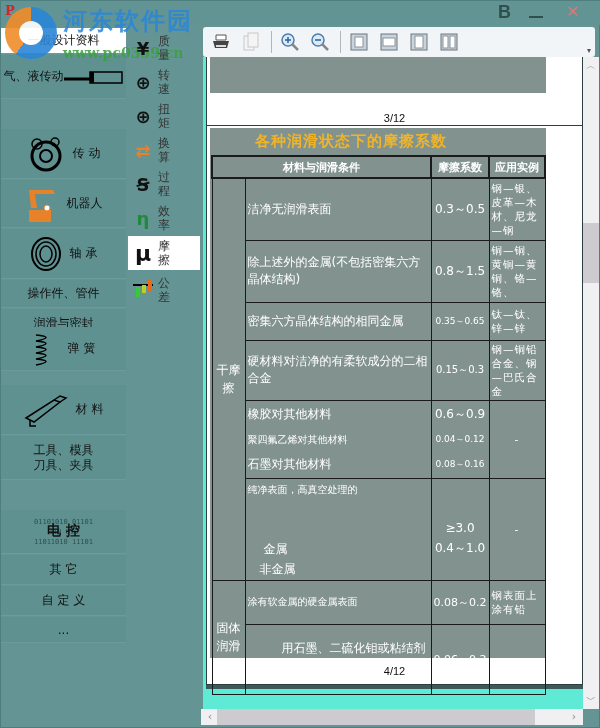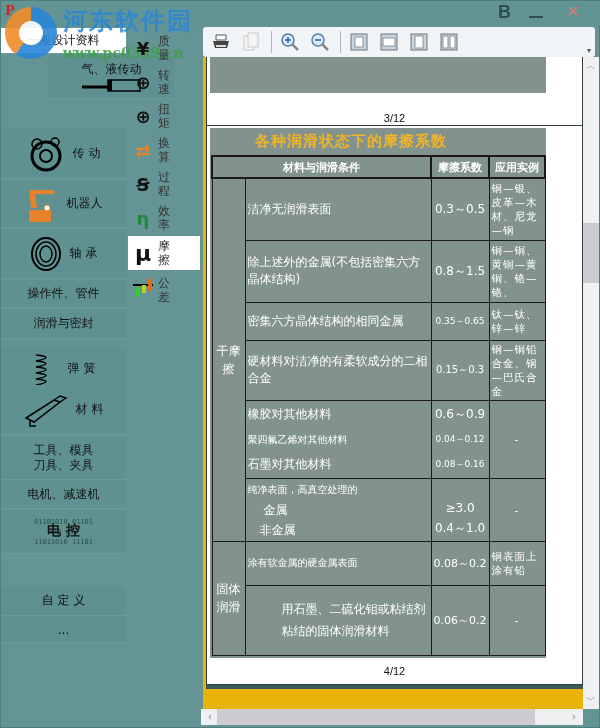--- a/index.html
+++ b/index.html
@@ -42,21 +42,21 @@
   .sub .ico { width: 30px; text-align: center; font-size: 18px; font-weight: bold; color: #111; }
   .sub .lbl { font-size: 12px; line-height: 14px; color: #333; width: 14px; word-break: break-all; }
 
   
   .toolbar { position: absolute; left: 202px; top: 26px; width: 392px; height: 30px; background: #f2f5f7; border-radius: 3px; display: flex; align-items: center; padding-left: 6px; }
   .tb-btn { width: 24px; height: 22px; margin-right: 6px; display: flex; align-items: center; justify-content: center; cursor: pointer; }
   .tb-sep { width: 1px; height: 22px; background: #b0b8bc; margin: 0 6px 0 2px; }
   .tb-overflow { position: absolute; right: 4px; bottom: 2px; font-size: 8px; color: #555; }
 
   
-  .viewport { position: absolute; left: 202px; top: 56px; width: 380px; height: 652px; background: #eab308; overflow: hidden; }
+  .viewport { position: absolute; left: 202px; top: 56px; width: 380px; height: 652px; background: #5eead4; overflow: hidden; }
   .page { position: absolute; left: 3px; width: 377px; background: #ffffff; border: 1px solid #2d3f3f; box-shadow: 0 4px 0 #3c5a5a; }
   .gray-block { position: absolute; background: #82938f; }
   .page-num { position: absolute; width: 100%; text-align: center; font-size: 11px; color: #111; font-family: "Liberation Sans", sans-serif; }
 
   .doc-title { position: absolute; left: 45px; top: 4px; font-size: 15px; font-weight: bold; color: #f0b429; letter-spacing: 1px; }
   table.fr { position: absolute; left: 1px; top: 27px; border-collapse: collapse; color: #ffffff; font-size: 11px; }
   table.fr td, table.fr th { border: 1px solid #1a1a1a; padding: 1px 2px; vertical-align: middle; }
   table.fr th { font-weight: bold; font-size: 11px; height: 22px; border: 2px solid #1a1a1a; }
   .coef { text-align: center; font-size: 12px; white-space: nowrap; }
   .coef.sm { font-size: 9px; }
@@ -80,21 +80,21 @@
     <span class="app-icon">P</span>
     <span class="title-b">B</span>
     <div class="min-btn"></div>
     <div class="close-btn">✕</div>
   </div>
 
   <div class="left-panel">
     <div class="cat selected" style="top:3px;height:26px;">
       <span class="lbl">一般设计资料</span>
     </div>
-    <div class="cat" style="top:30px;height:44px;flex-direction:column;margin-left:48px;">
+    <div class="cat" style="top:30px;height:44px;flex-direction:row;">
       <span class="lbl">气、液传动</span>
       <svg width="60" height="14" viewBox="0 0 60 14">
           <line x1="0" y1="9" x2="28" y2="9" stroke="#000" stroke-width="3"></line>
           <rect x="26" y="2" width="32" height="11" fill="none" stroke="#000" stroke-width="1.5"></rect>
           <rect x="26" y="2" width="4" height="11" fill="#000"></rect>
         </svg>
     </div>
     <div class="cat" style="top:104px;height:50px;">
       <svg class="cat-icon" width="38" height="36" viewBox="0 0 38 36">
           <circle cx="19" cy="20" r="14" fill="none" stroke="#000" stroke-width="3"></circle>
@@ -119,47 +119,47 @@
           <ellipse cx="16" cy="18" rx="6" ry="8" fill="none" stroke="#000" stroke-width="1.5"></ellipse>
         </svg>
       <span class="lbl">轴 承</span>
     </div>
     <div class="cat" style="top:255px;height:28px;">
       <span class="lbl">操作件、管件</span>
     </div>
     <div class="cat" style="top:284px;height:30px;">
       <span class="lbl">润滑与密封</span>
     </div>
-    <div class="cat" style="top:322px;height:44px;">
+    <div class="cat" style="top:302px;height:44px;">
       <svg class="cat-icon" width="28" height="36" viewBox="0 0 28 36">
           <path d="M4 4 Q24 6 4 10 Q24 12 4 16 Q24 18 4 22 Q24 24 4 28 Q24 30 4 34" fill="none" stroke="#000" stroke-width="1.5"></path>
         </svg>
       <span class="lbl">弹 簧</span>
     </div>
     <div class="cat" style="top:360px;height:50px;">
       <svg class="cat-icon" width="44" height="36" viewBox="0 0 44 36">
           <path d="M2 26 L30 8 L36 10 L10 30 Z" fill="none" stroke="#000" stroke-width="1.5"></path>
           <path d="M6 28 L6 34 L12 34 M30 8 L36 4 L42 6 L36 10" fill="none" stroke="#000" stroke-width="1.5"></path>
         </svg>
       <span class="lbl">材 料</span>
     </div>
     <div class="cat" style="top:411px;height:44px;flex-direction:column;line-height:15px;">
       <span class="lbl">工具、模具</span>
       <span class="lbl">刀具、夹具</span>
-    </div>
-    <div class="cat" style="top:456px;height:28px;">
-      <span class="lbl">电机、减速机</span>
     </div>
     <div class="cat" style="top:485px;height:44px;flex-direction:column;position:absolute;">
       <div style="font-size:7px;line-height:10px;color:#2f5050;font-family:'DejaVu Sans Mono',monospace;text-align:center;">
         <div>01101010 01101</div>
         <div>110       010</div>
         <div>11011010 11101</div>
       </div>
       <span class="lbl" style="position:absolute;top:12px;font-size:14px;font-weight:bold;">电 控</span>
+    </div>
+    <div class="cat" style="top:530px;height:30px;">
+      <span class="lbl">其 它</span>
     </div>
     <div class="cat" style="top:561px;height:30px;">
       <span class="lbl">自 定 义</span>
     </div>
     <div class="cat" style="top:592px;height:26px;">
       <span class="lbl">...</span>
     </div>
   </div>
 
   <div class="logo-circle"></div>
@@ -314,21 +314,21 @@
             <td class="coef" style="line-height:25px;">
               <div style="font-size:12px;">0.6～0.9</div>
               <div style="font-size:9px;">0.04～0.12</div>
               <div style="font-size:9px;">0.08～0.16</div>
             </td>
             <td class="ex" style="text-align:center;">-</td>
           </tr>
           <tr>
             <td style="height:62px;line-height:20px;">
               <div style="font-size:10px;">纯净表面，高真空处理的</div>
-              <div style="font-size:12px;padding-left:16px;">金属</div>
+              <div style="font-size:12px;padding-left:16px;margin-top:39px;">金属</div>
               <div style="font-size:12px;padding-left:12px;">非金属</div>
             </td>
             <td class="coef" style="line-height:20px;padding-top:18px;">
               <div>≥3.0</div>
               <div>0.4～1.0</div>
             </td>
             <td class="ex" style="text-align:center;">-</td>
           </tr>
           <tr>
             <td rowspan="2" class="grp">固体润滑</td>

